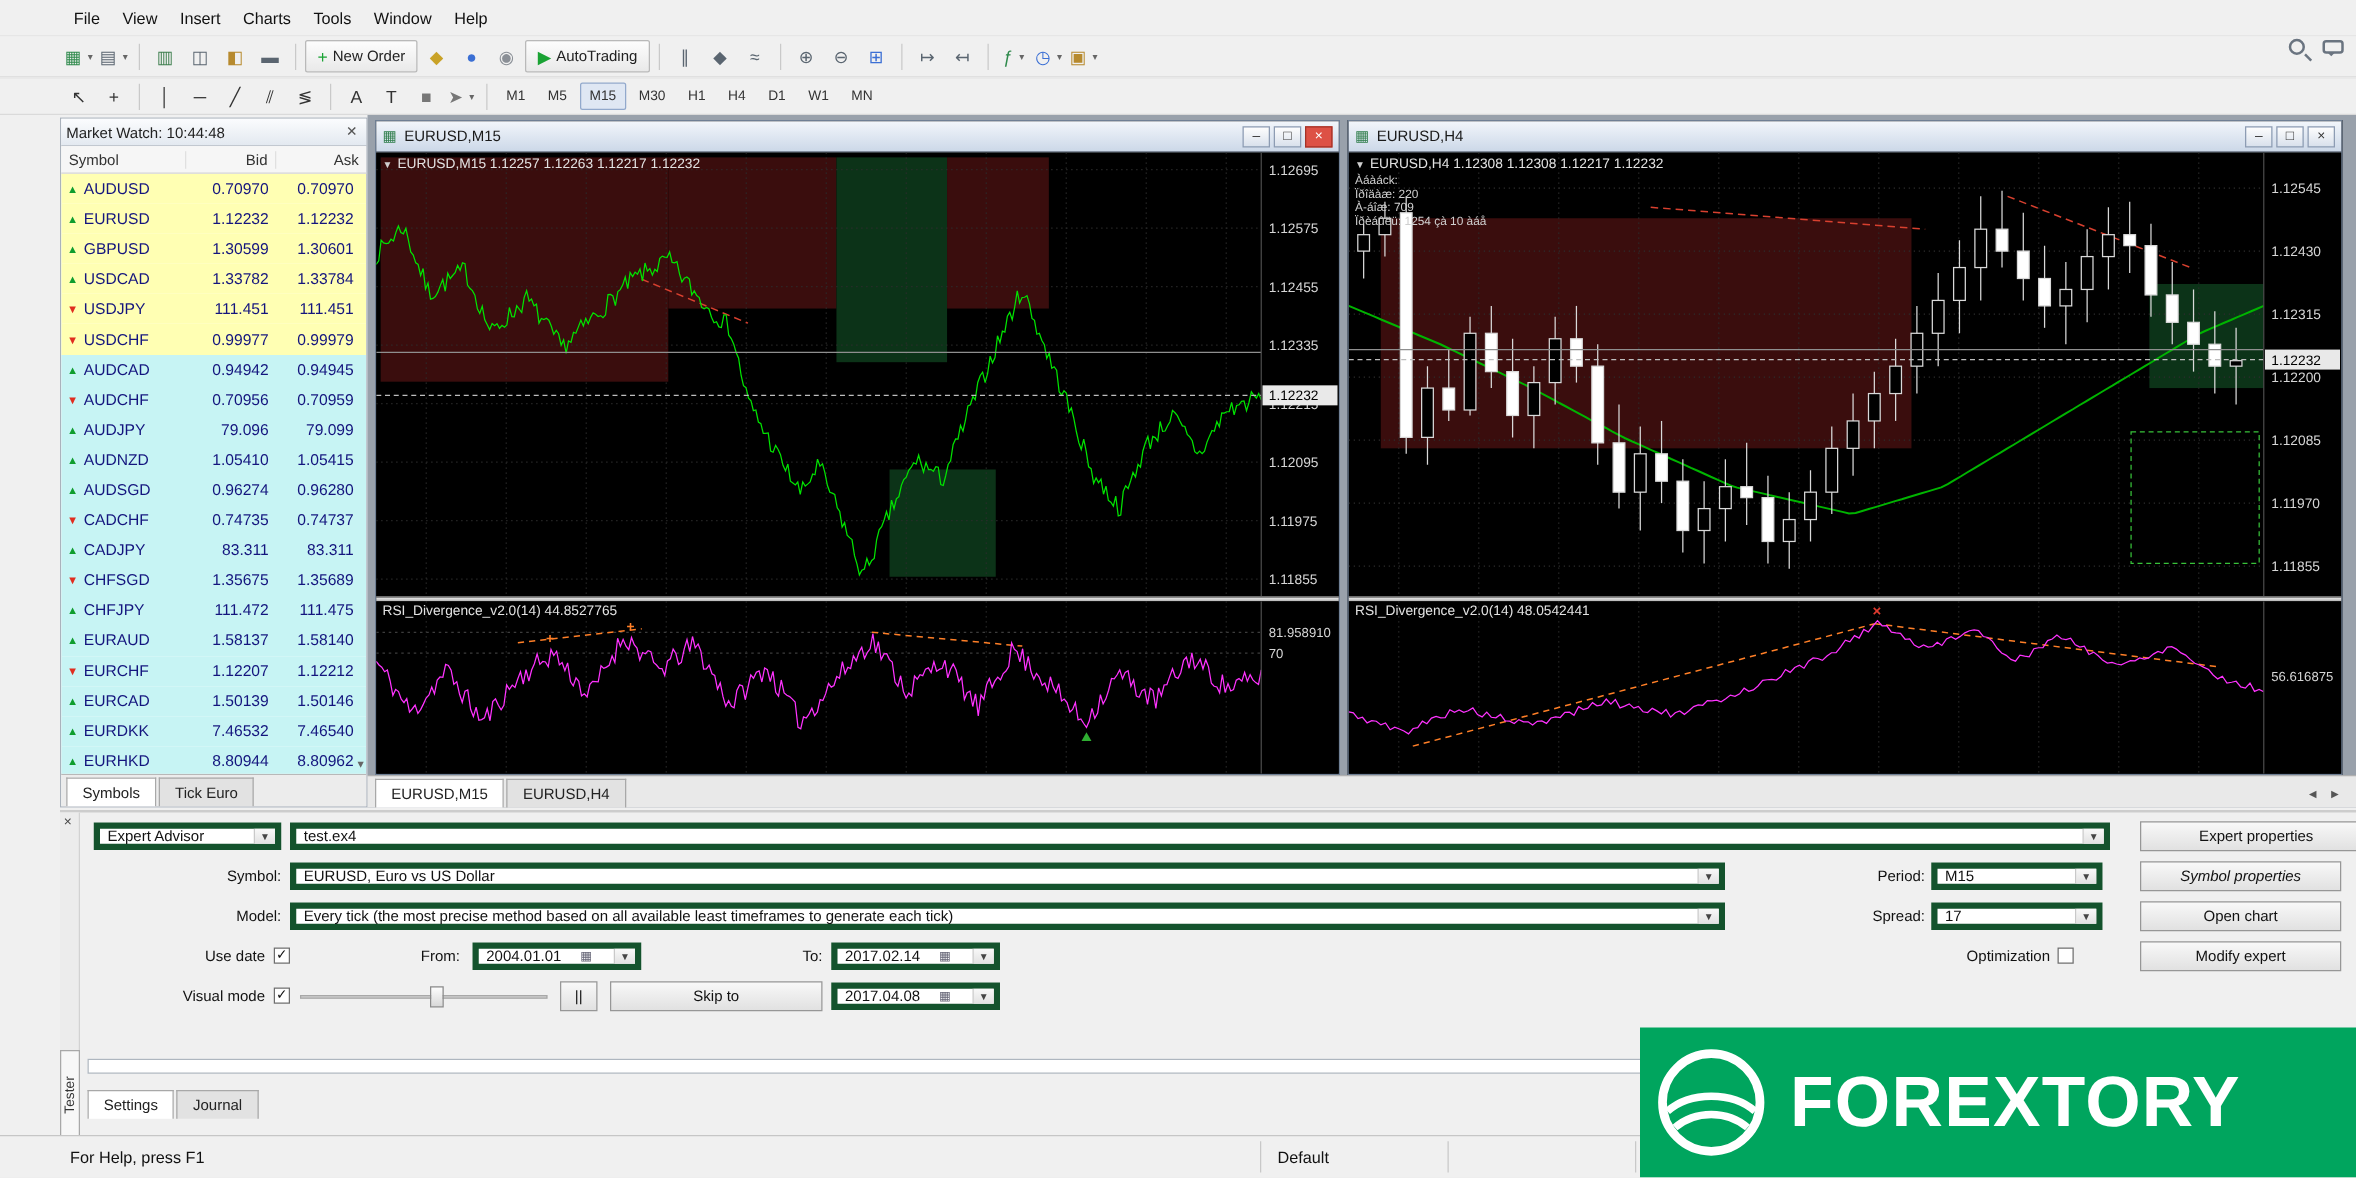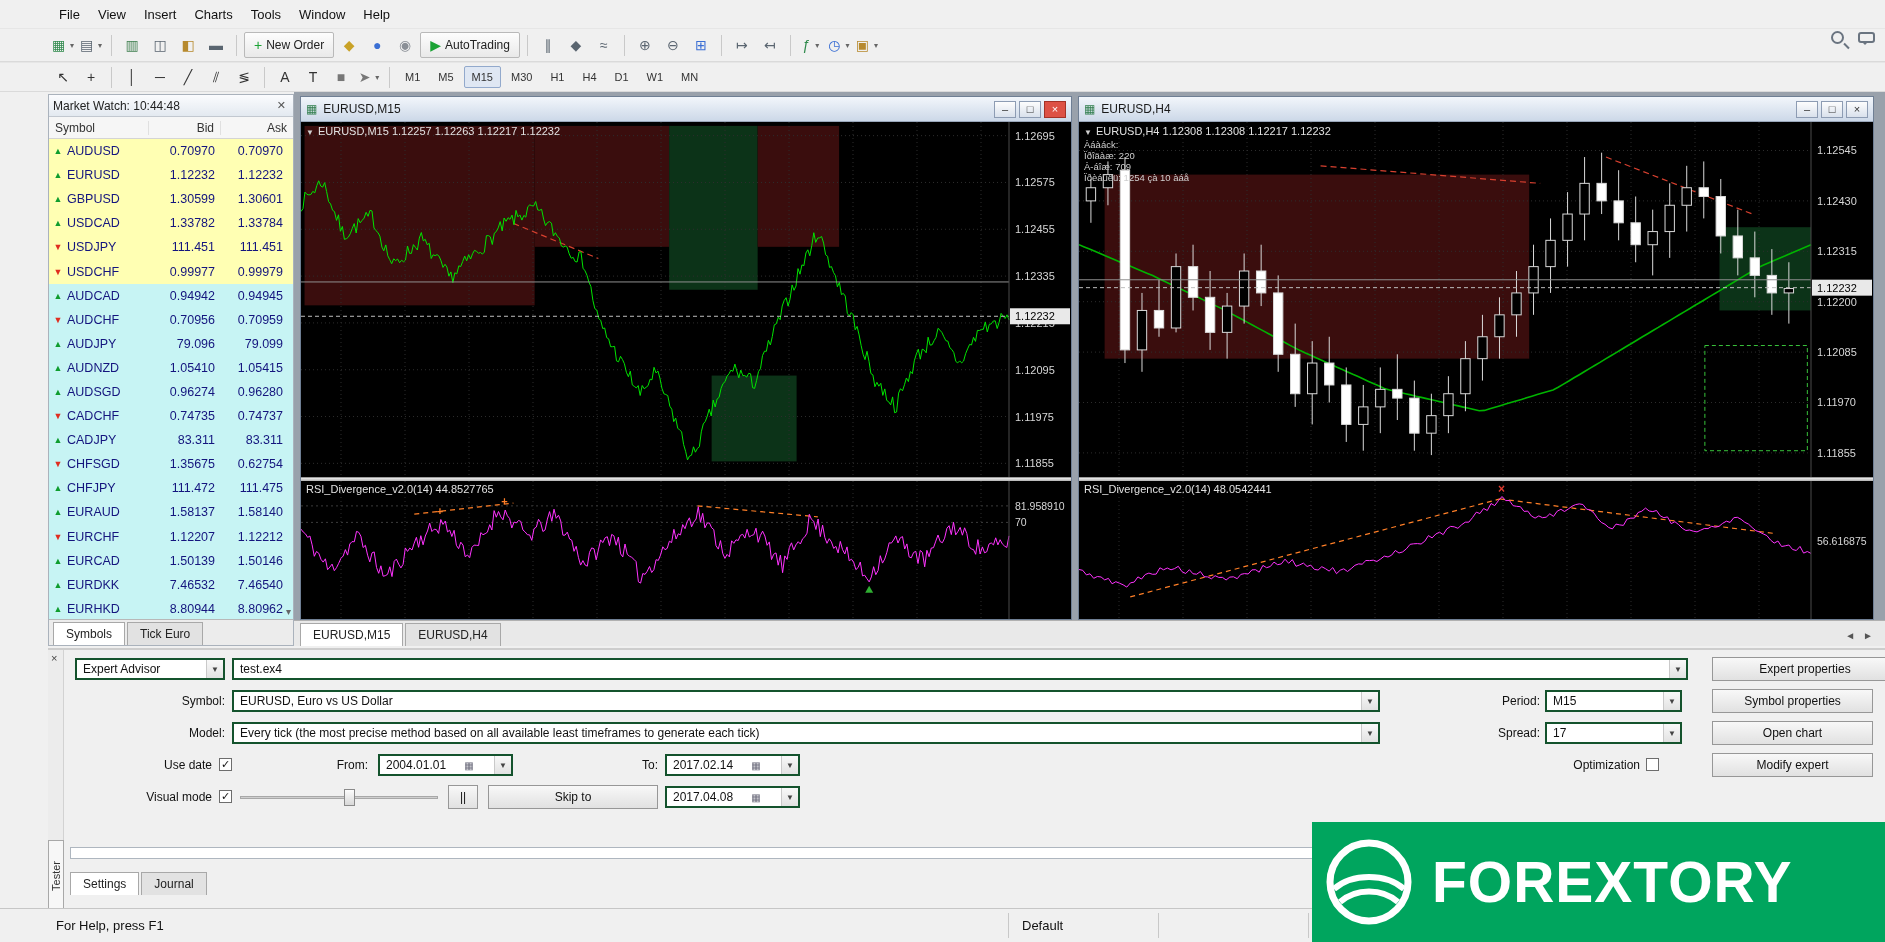--- a/index.html
+++ b/index.html
@@ -68,21 +68,21 @@
   .chart-tabs { position:absolute; left:294px; top:620px; width:1591px; height:26px; background:#e9e9e9; border-top:1px solid #b0b0b0; display:flex; align-items:flex-end; padding:0 6px; gap:2px; }
   .ct-nav { margin-left:auto; font-size:10px; color:#555; display:flex; gap:8px; padding:0 6px 5px 0; }
 
   
   .tester { position:absolute; left:48px; top:648px; width:1837px; height:260px; background:#f0f0f0; border-top:2px solid #cdcdcd; }
   .tester-strip { position:absolute; left:0; top:0; width:16px; height:100%; background:#ececec; border-right:1px solid #d2d2d2; }
   .tester-close { position:absolute; left:3px; top:2px; font-size:11px; color:#444; }
   .tester-vtab { position:absolute; left:0px; top:190px; width:16px; height:72px; border:1px solid #a8a8a8; background:#f7f7f7; display:flex; align-items:center; justify-content:center; }
   .tester-vtab span { writing-mode:vertical-rl; transform:rotate(180deg); font-size:11px; color:#333; }
   .flabel { position:absolute; font-size:12px; color:#111; height:22px; line-height:22px; }
-  .combo, .datefield { position:absolute; height:22px; background:#fff; border:2px solid #14532d; display:flex; align-items:center; font-size:12px; color:#111; padding-left:6px; }
+  .combo, .datefield { position:absolute; height:22px; background:#fff; border:5px solid #14532d; display:flex; align-items:center; font-size:12px; color:#111; padding-left:6px; }
   .combo .arrow, .datefield .arrow { margin-left:auto; width:17px; height:100%; border-left:1px solid #c9c9c9; background:linear-gradient(#f8f8f8,#e2e2e2); display:flex; align-items:center; justify-content:center; font-size:8px; color:#444; }
   .datefield .cal { margin-left:auto; font-size:10px; color:#667; padding-right:2px; }
   .btn { position:absolute; height:24px; border:1px solid #979797; background:linear-gradient(#f8f8f8,#e1e1e1); font-size:12px; color:#111; display:flex; align-items:center; justify-content:center; }
   .cb { position:absolute; width:13px; height:13px; background:#fff; border:1px solid #6d6d6d; font-size:11px; line-height:11px; text-align:center; color:#111; }
   .slider { position:absolute; height:22px; }
   .slider-track { position:absolute; left:0; right:0; top:10px; height:3px; background:#cfcfcf; border:1px solid #a8a8a8; }
   .slider-thumb { position:absolute; top:3px; width:11px; height:17px; background:linear-gradient(#fdfdfd,#d8d8d8); border:1px solid #8a8a8a; }
   .progressbar { position:absolute; left:22px; top:197px; width:1770px; height:12px; background:#fff; border:1px solid #aeb6bf; }
   .tester-tabs { position:absolute; left:22px; top:222px; display:flex; gap:2px; align-items:flex-end; }
 
@@ -332,21 +332,21 @@
         <div class="mw-row" style="background: rgb(199, 244, 244);">
           <span class="mw-arrow" style="color: rgb(15, 157, 46);">▲</span>
           <span class="mw-sym">CADJPY</span>
           <span class="mw-bid">83.311</span>
           <span class="mw-ask">83.311</span>
         </div>
         <div class="mw-row" style="background: rgb(199, 244, 244);">
           <span class="mw-arrow" style="color: rgb(224, 45, 31);">▼</span>
           <span class="mw-sym">CHFSGD</span>
           <span class="mw-bid">1.35675</span>
-          <span class="mw-ask">0.62754</span>
+          <span class="mw-ask">1.35689</span>
         </div>
         <div class="mw-row" style="background: rgb(199, 244, 244);">
           <span class="mw-arrow" style="color: rgb(15, 157, 46);">▲</span>
           <span class="mw-sym">CHFJPY</span>
           <span class="mw-bid">111.472</span>
           <span class="mw-ask">111.475</span>
         </div>
         <div class="mw-row" style="background: rgb(199, 244, 244);">
           <span class="mw-arrow" style="color: rgb(15, 157, 46);">▲</span>
           <span class="mw-sym">EURAUD</span>
@@ -670,21 +670,21 @@
     <span class="flabel" style="left:27px; top:40px; width:150px; text-align:right;">Symbol:</span>
     <div class="combo" style="left:184px; top:40px; width:1148px;">
       <span>EURUSD, Euro vs US Dollar</span>
         <span class="arrow">▼</span>
     </div>
     <span class="flabel" style="left:1382px; top:40px; width:110px; text-align:right;">Period:</span>
     <div class="combo" style="left:1497px; top:40px; width:137px;">
       <span>M15</span>
         <span class="arrow">▼</span>
     </div>
-    <div class="btn" style="left:1664px; top:39px; width:161px;">Symbol properties</div>
+    <div class="btn" style="left:1664px; top:39px; width:161px;font-style:italic;">Symbol properties</div>
 
     <span class="flabel" style="left:27px; top:72px; width:150px; text-align:right;">Model:</span>
     <div class="combo" style="left:184px; top:72px; width:1148px;">
       <span>Every tick (the most precise method based on all available least timeframes to generate each tick)</span>
         <span class="arrow">▼</span>
     </div>
     <span class="flabel" style="left:1382px; top:72px; width:110px; text-align:right;">Spread:</span>
     <div class="combo" style="left:1497px; top:72px; width:137px;">
       <span>17</span>
         <span class="arrow">▼</span>

